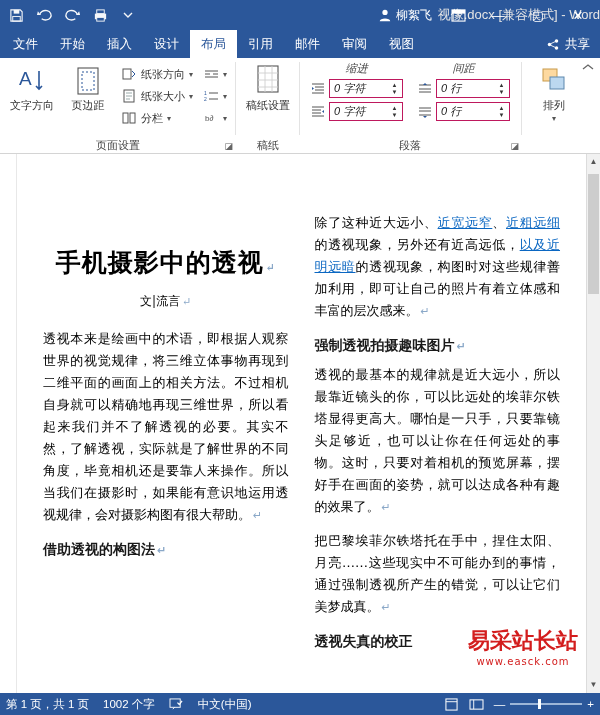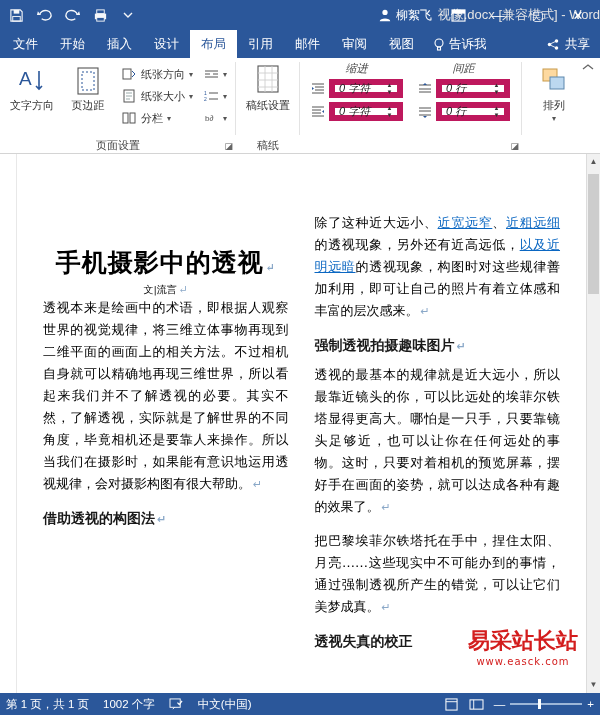--- a/index.html
+++ b/index.html
@@ -63,21 +63,21 @@
     display:flex; align-items:center; gap:4px; font-size:11px; color:#333;
     padding:1px 3px; white-space:nowrap; height:20px;
   }
   .smallbtn .ic { width:16px; height:16px; display:flex; align-items:center; justify-content:center; }
   .caret { font-size:8px; color:#555; }
   
   .fieldgrid { display:flex; flex-direction:column; gap:4px; padding-top:4px;}
   .fieldrow { display:flex; align-items:center; gap:3px; }
   .fieldrow .ic { width:16px; height:16px; display:flex; align-items:center; justify-content:center;}
   .spin {
-    width:74px; height:19px; border:6px solid #be185d; background:#fff;
+    width:74px; height:19px; border:1px solid #be185d; background:#fff;
     display:flex; align-items:center; font-size:11px; padding-left:4px; position:relative;
   }
   .spin .arrows { position:absolute; right:1px; top:0; bottom:0; width:13px;
     display:flex; flex-direction:column; justify-content:center; }
   .spin .arrows span { font-size:6px; line-height:7px; color:#333; text-align:center; }
   .grouphead { font-size:11px; color:#444; text-align:center; height:14px;}
   .dialog-launch { position:absolute; right:3px; bottom:2px; font-size:9px; color:#666; }
   .ribbon-collapse { position:absolute; right:6px; top:4px; font-size:10px; color:#666;}
   
   .docarea {
@@ -88,23 +88,23 @@
   .ruler-left { position:absolute; left:0; top:0; bottom:0; width:16px; background:#fff; }
   .page {
     position:absolute; left:16px; right:14px; top:0; bottom:0; background:#fff;
     border-left:1px solid #e8e8e8;
   }
   .cols { display:flex; gap:26px; padding:58px 26px 0 26px; }
   .col { width:246px; }
   .doctitle {
     font-family:"DejaVu Serif","Liberation Serif",serif;
     font-size:25px; font-weight:bold; text-align:center; color:#000;
-    margin:34px 0 4px 0; letter-spacing:1px;
-  }
-  .byline { text-align:center; font-size:10px; color:#000; 
+    margin:34px 0 14px 0; letter-spacing:1px;
+  }
+  .byline { text-align:center; font-size:12px; color:#000; margin-bottom:18px;
     font-family:"DejaVu Serif","Liberation Serif",serif;}
   .p {
     font-size:13px; line-height:22px; color:#000; margin:0 0 11px 0;
     font-family:"DejaVu Sans","Liberation Sans",sans-serif; text-align:justify;
   }
   .h2 {
     font-size:14px; font-weight:bold; color:#1a1a1a; margin:14px 0 9px 0;
     font-family:"DejaVu Sans","Liberation Sans",sans-serif;
   }
   .pil { color:#0b67c2; text-decoration:underline; }
@@ -195,29 +195,20 @@
 <div class="tabs">
   <div class="tab">文件</div>
   <div class="tab">开始</div>
   <div class="tab">插入</div>
   <div class="tab">设计</div>
   <div class="tab active">布局</div>
   <div class="tab">引用</div>
   <div class="tab">邮件</div>
   <div class="tab">审阅</div>
   <div class="tab">视图</div>
-  <div class="tab-tell">
-    <span>
-      <svg width="12" height="13" viewBox="0 0 12 13">
-          <circle cx="6" cy="5" r="4" fill="none" stroke="#fff" stroke-width="1.1"></circle>
-          <rect x="4.5" y="9" width="3" height="3" fill="none" stroke="#fff" stroke-width="1.1"></rect>
-        </svg>
-    </span>
-    <span>告诉我</span>
-  </div>
   <div class="spacer"></div>
   <div class="tab-share">
     <span>
       <svg width="14" height="13" viewBox="0 0 16 14">
           <circle cx="4" cy="7" r="2" fill="#fff"></circle>
           <circle cx="12" cy="3" r="2" fill="#fff"></circle>
           <circle cx="12" cy="11" r="2" fill="#fff"></circle>
           <path d="M5.6 6L10.5 3.7M5.6 8l4.9 2.3" stroke="#fff" stroke-width="1"></path>
         </svg>
     </span>
@@ -393,20 +384,21 @@
               <span>0 行</span>
               <span class="arrows">
                   <span>▲</span>
                   <span>▼</span>
                 </span>
             </div>
           </div>
         </div>
       </div>
     </div>
+    <div class="group-title">段落</div>
     <div class="dialog-launch">◪</div>
   </div>
 
   <div class="group last">
     <div class="group-body">
       <div class="bigbtn">
         <span class="glyph">
           <svg width="30" height="32" viewBox="0 0 30 32">
               <rect x="4" y="4" width="14" height="12" fill="#fdd9a0" stroke="#c89a4a" stroke-width="1"></rect>
               <rect x="11" y="12" width="14" height="12" fill="#bcd8f0" stroke="#5d87ad" stroke-width="1"></rect>

